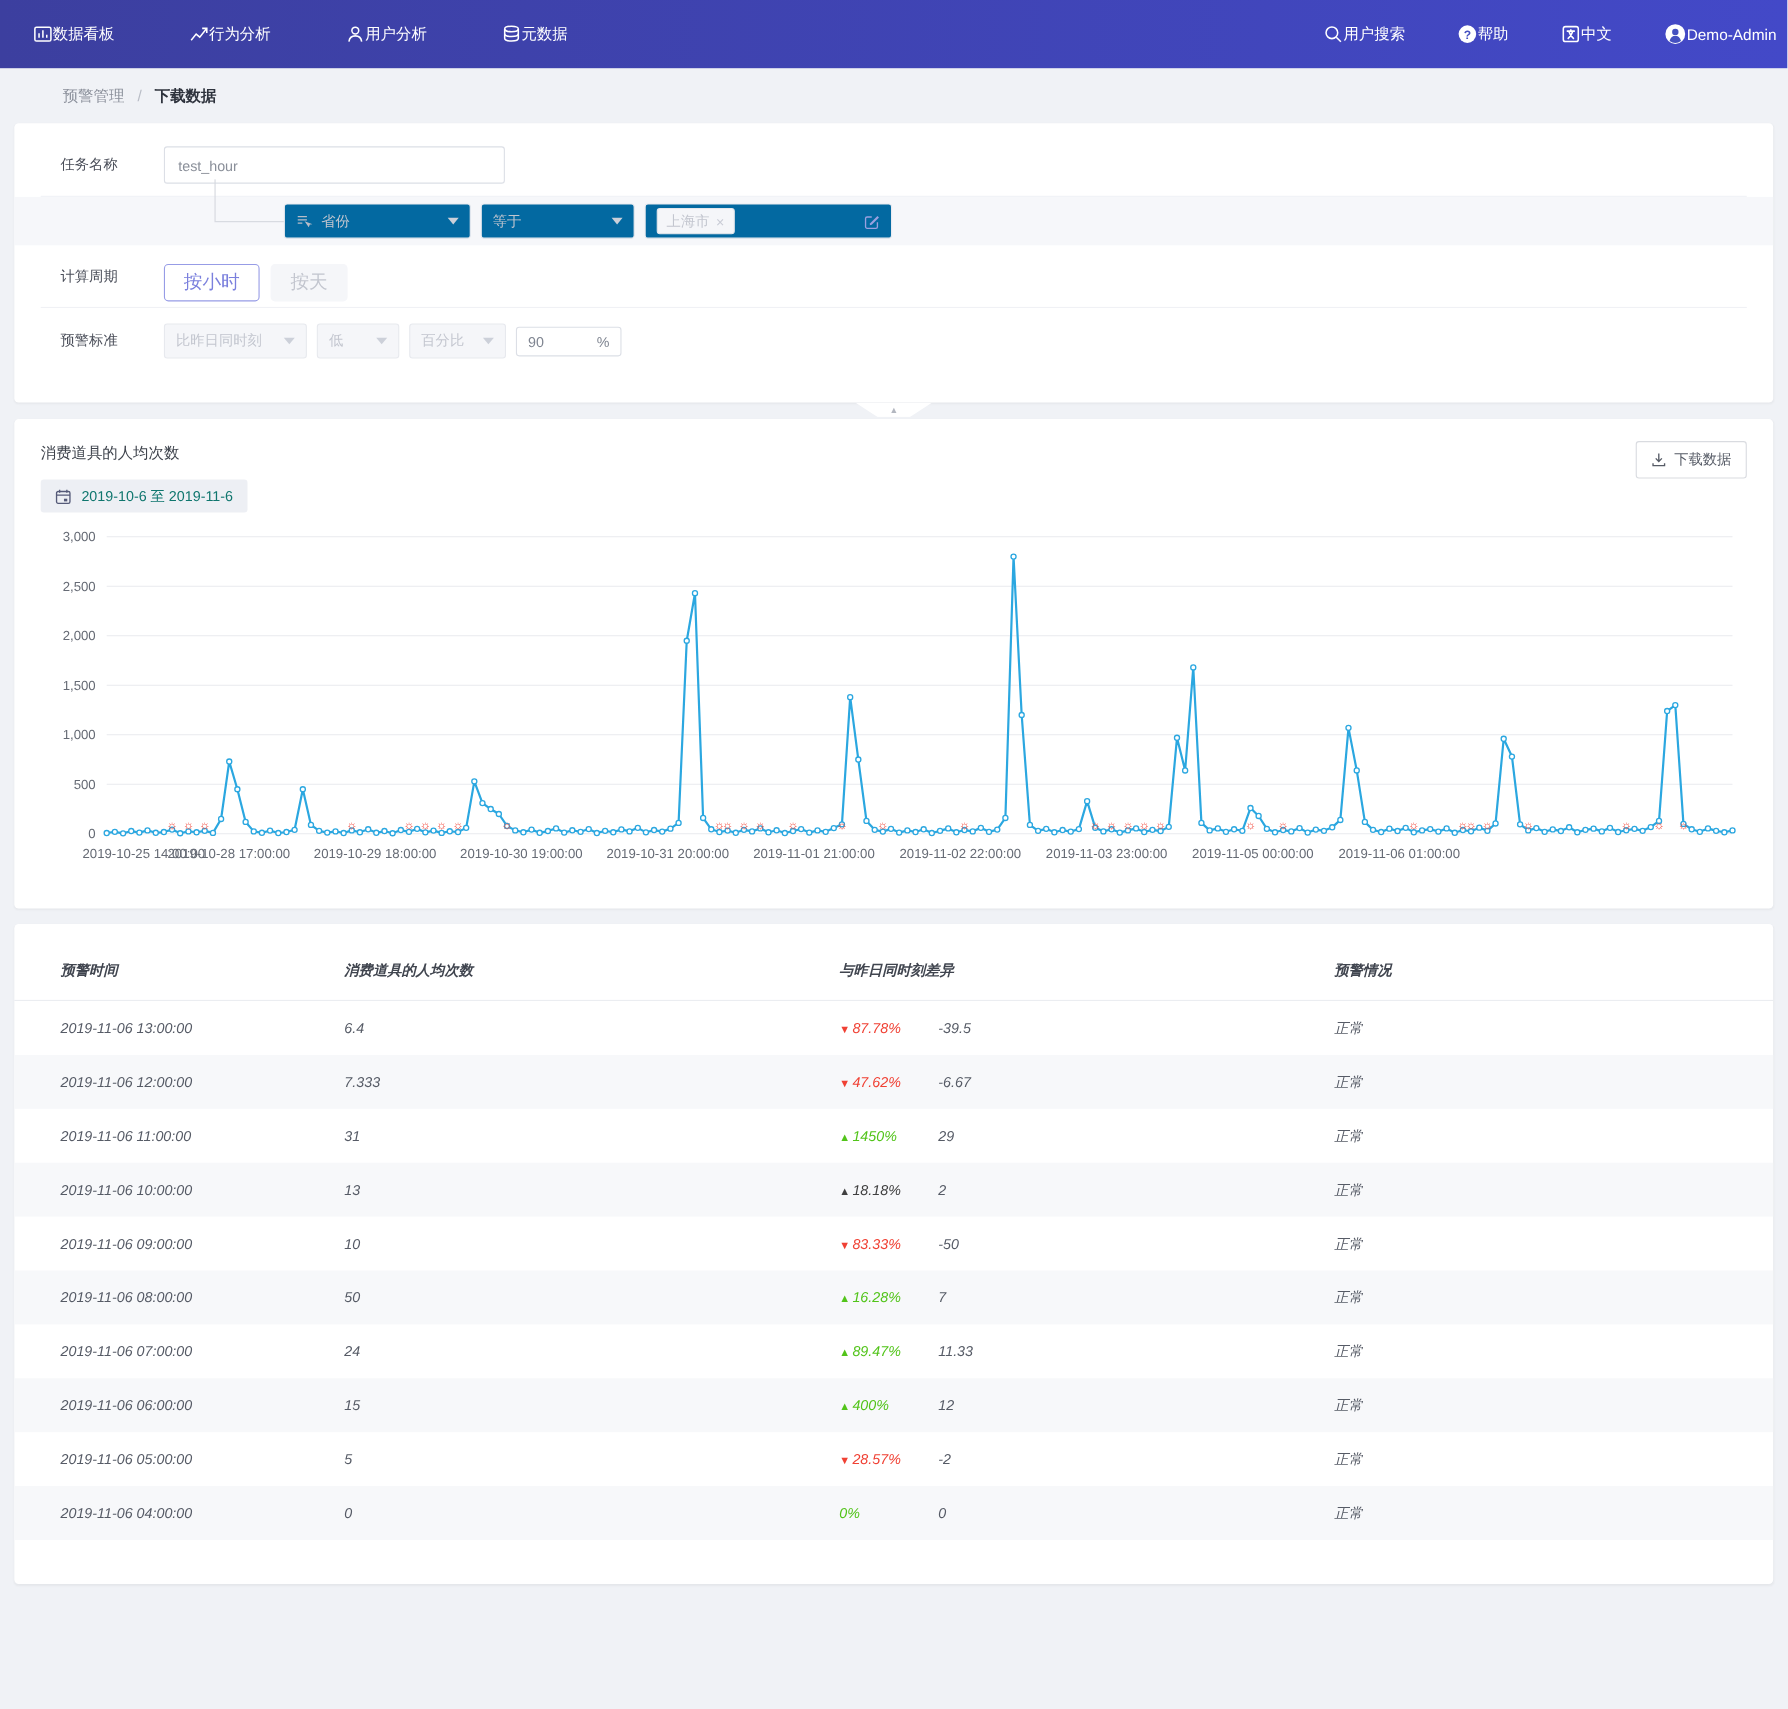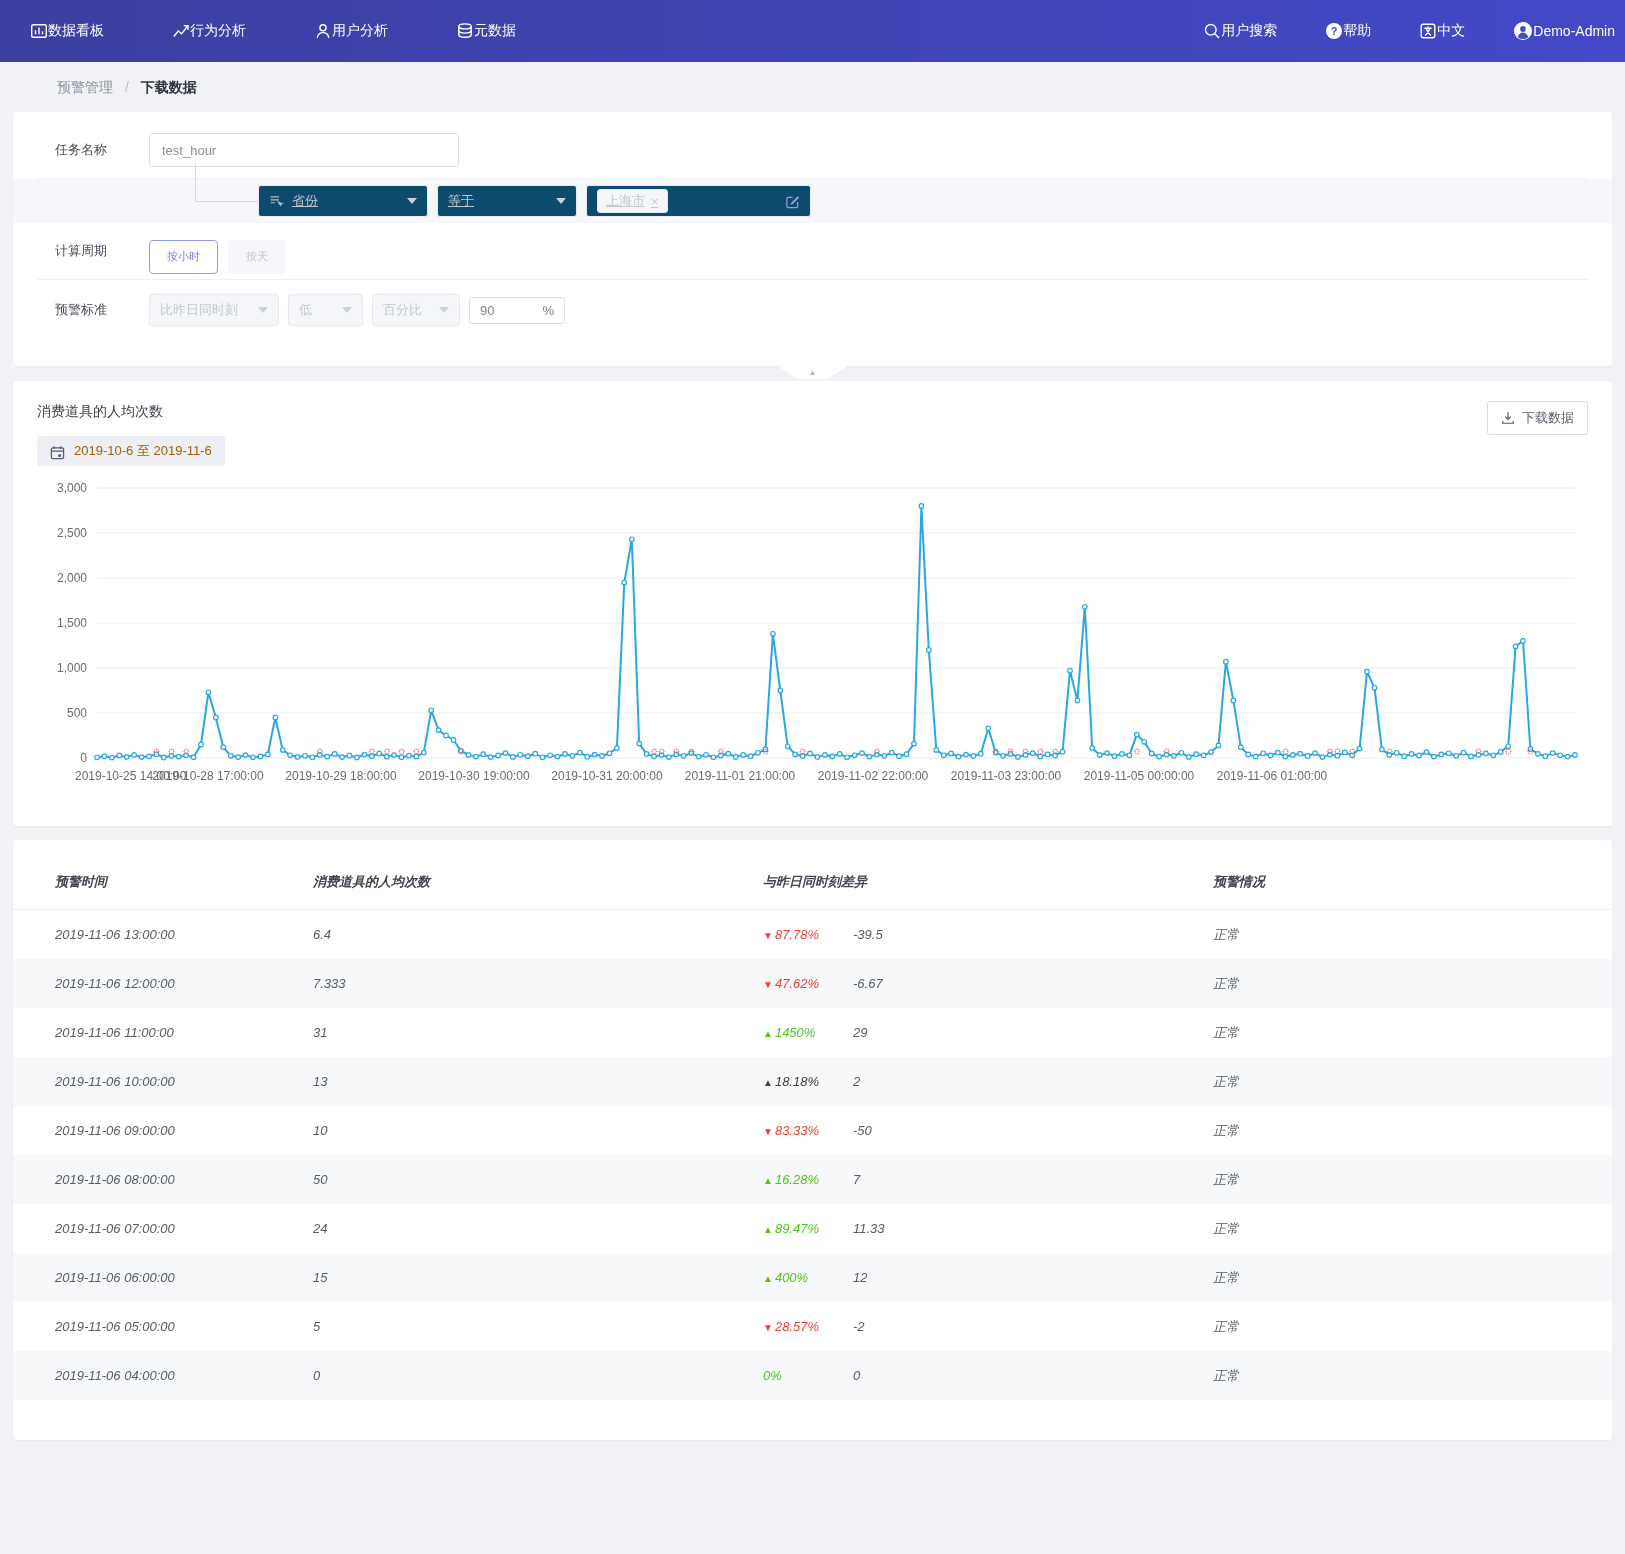--- a/index.html
+++ b/index.html
@@ -23,47 +23,47 @@
   
   .card { background:#fff; border-radius:4px; margin:0 13px; box-shadow:0 1px 2px rgba(30,35,48,.05); }
 
   
   .form-card { position:relative; padding:10px 24px 26px; }
   .form-row { display:flex; align-items:center; min-height:56px; padding-left:18px; }
   .form-label { width:94px; font-size:13px; color:#4a4e59; flex:none; }
   .divider { border-top:1px solid #f0f1f5; }
   .sel { height:32px; border-radius:3px; display:inline-flex; align-items:center; padding:0 10px; font-size:13px; gap:8px;
          background:#f5f6f9; border:1px solid #e7e9ee; color:#c3c6cf; flex:none; }
-  .sel-white { background:#0c4a6e; border:1px solid #eaebf0;text-decoration:underline; }
+  .sel-white { background:#0369a1; border:1px solid #eaebf0; }
   .caret { width:0; height:0; border-left:5px solid transparent; border-right:5px solid transparent; border-top:6px solid #ccd0d9; margin-left:auto; flex:none; }
   .of-word { margin:0 12px; font-size:13px; color:#4a4e59; }
   .band { position:relative; margin:0 -24px; height:44px; background:#f6f7fa; display:flex; align-items:center; }
   .conn-v { position:absolute; left:182px; top:-16px; height:38px; border-left:1px solid #d5d8de; }
   .conn-h { position:absolute; left:182px; top:22px; width:63px; border-top:1px solid #d5d8de; }
   .tag { display:inline-flex; align-items:center; gap:6px; background:#f5f6f9; border:1px solid #e5e7ec; border-radius:3px;
          padding:2px 8px; color:#c3c6cf; font-size:13px; }
   .tag .x { font-size:13px; color:#c9ccd6; }
   .input-box { height:34px; background:#fff; border:1px solid #dcdfe6; border-radius:3px; display:inline-flex; align-items:center;
                padding:0 12px; font-size:13px; color:#8a8f99; }
   .task-input { width:310px; }
-  .btn-toggle { height:34px; padding:0 17px; border-radius:4px; font-size:11px; display:inline-flex; align-items:center; cursor:pointer;margin-top:11px; }
+  .btn-toggle { height:34px; padding:0 17px; border-radius:4px; font-size:17px; display:inline-flex; align-items:center; cursor:pointer;margin-top:11px; }
   .btn-toggle.active { background:#fff; border:1px solid #979ce6; color:#7b80dd; }
   .btn-toggle.idle { background:#f5f6f9; border:1px solid #f5f6f9; color:#c3c6cf; margin-left:10px; }
   .thr { width:96px; height:27px; border:1px solid #dcdfe6; border-radius:3px; display:inline-flex; align-items:center;
          justify-content:space-between; padding:0 10px; color:#7f8591; font-size:13px; background:#fff; }
   .gap8 { margin-left:9px; }
   .notch { position:absolute; left:50%; bottom:-13px; transform:translateX(-50%); width:70px; height:13px; background:#fff;
            clip-path:polygon(0 0,100% 0,71% 100%,29% 100%); display:flex; align-items:center; justify-content:center;
            color:#b3b7c0; font-size:8px; cursor:pointer; }
 
   
   .chart-card { position:relative; margin-top:15px; padding:22px 24px 18px; }
   .chart-title { font-size:14px; color:#3e434c; }
-  .date-chip { margin-top:15px; display:inline-flex; align-items:flex-end; gap:9px; background:#edeff4; border-radius:3px;
-               padding:6px 13px; font-size:13px; color:#a16207; cursor:pointer; }
+  .date-chip { margin-top:15px; display:inline-flex; align-items:center; gap:9px; background:#edeff4; border-radius:3px;
+               padding:6px 13px; font-size:13px; color:#0f766e; cursor:pointer; }
   .download-btn { position:absolute; top:20px; right:24px; display:inline-flex; align-items:center; gap:7px;
                   background:#fff; border:1px solid #d9dbe0; border-radius:3px; padding:7px 13px; font-size:13px; color:#565b66; cursor:pointer; }
   #chart-svg { margin-top:10px; display:block; }
 
   
   .table-card { margin-top:14px; padding:14px 0 40px; min-height:600px;font-style:italic; }
   .thead { display:flex; align-items:center; height:56px; border-bottom:1px solid #ebedf1; font-size:13px; font-weight:bold; color:#40454f; }
   .trow { display:flex; align-items:center; height:49px; font-size:13px; color:#565b66; }
   .trow.alt { background:#f7f8fa; }
   .col-time { width:300px; padding-left:42px; flex:none; }

